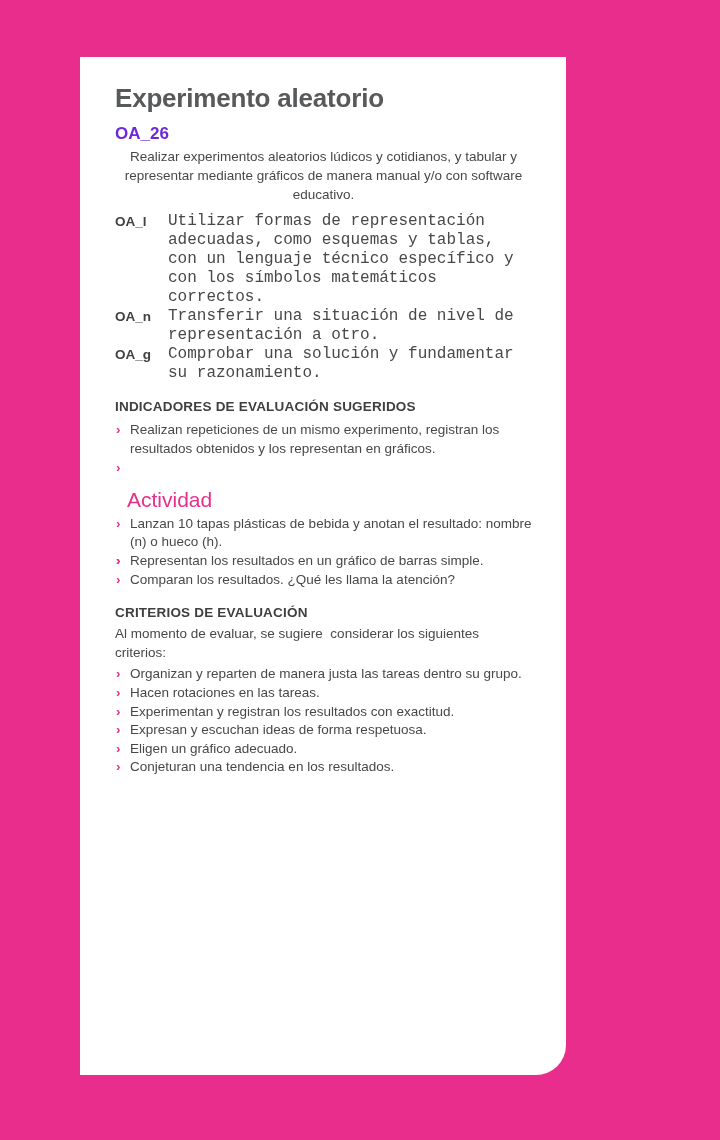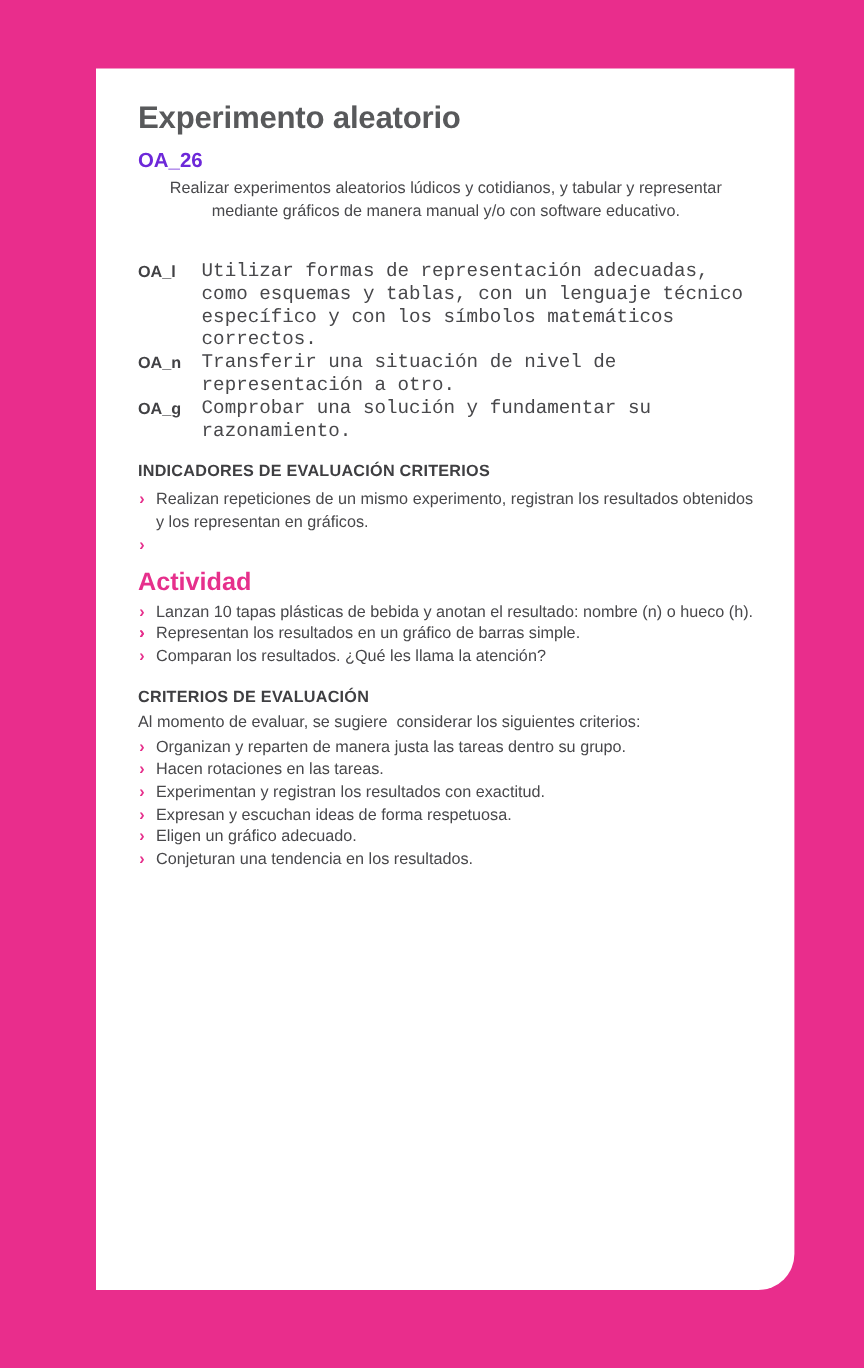--- a/index.html
+++ b/index.html
@@ -14,21 +14,21 @@
   .page {
     position: relative;
     width: 720px;
     height: 1140px;
     background: #e92d8c;
   }
   .card {
     position: absolute;
     left: 80px;
     top: 57px;
-    width: 582px;
+    width: 486px;
     height: 1018px;
     background: #ffffff;
     border-radius: 0 0 30px 0;
     box-sizing: border-box;
     padding: 0 34px 0 35px;
   }
   .page-title {
     margin: 27px 0 0 0;
     font-size: 26px;
     line-height: 1.15;
@@ -46,21 +46,21 @@
   .body-text {
     font-size: 13.5px;
     line-height: 19px;
     color: #48484b;
   }
   .oa-description {
     margin: 3px 0 0 0;
     text-align: center;
   }
   .skills {
-    margin-top: 32px;
+    margin-top: 8px;
   }
   .skill-row {
     display: flex;
   }
   .skill-code {
     flex: 0 0 53px;
     font-weight: 700;
     font-size: 13.5px;
     line-height: 19px;
     color: #414144;
@@ -76,24 +76,24 @@
     margin: 16px 0 0 0;
     font-size: 13.5px;
     line-height: 1.2;
     font-weight: 700;
     color: #3f3f42;
     letter-spacing: 0.2px;
   }
   .caps-heading.criteria {
   }
   .activity-heading {
-    margin: 28px 0 0 0;
+    margin: 28px 0 0 12px;
     font-size: 21px;
     line-height: 1.2;
-    font-weight: 700;
+    font-weight: 400;
     color: #e6308c;
   }
   ul.bullets {
     list-style: none;
     margin: 6px 0 0 0;
     padding: 0;
   }
   ul.bullets.tight {
     margin-top: 3px;
   }
@@ -135,21 +135,21 @@
       <div class="skill-row">
         <span class="skill-code">OA_n</span>
         <span class="skill-text">Transferir una situación de nivel de representación a otro.</span>
       </div>
       <div class="skill-row">
         <span class="skill-code">OA_g</span>
         <span class="skill-text">Comprobar una solución y fundamentar su razonamiento.</span>
       </div>
     </div>
 
-    <h3 class="caps-heading">INDICADORES DE EVALUACIÓN CRITERIOS</h3>
+    <h3 class="caps-heading">INDICADORES DE EVALUACIÓN SUGERIDOS</h3>
     <ul class="bullets">
       <li>
         <span class="bullet-marker">›</span>
         <span>Realizan repeticiones de un mismo experimento, registran los resultados obtenidos y los representan en gráficos.</span>
       </li>
       <li>
         <span class="bullet-marker">›</span>
       </li>
     </ul>
 

